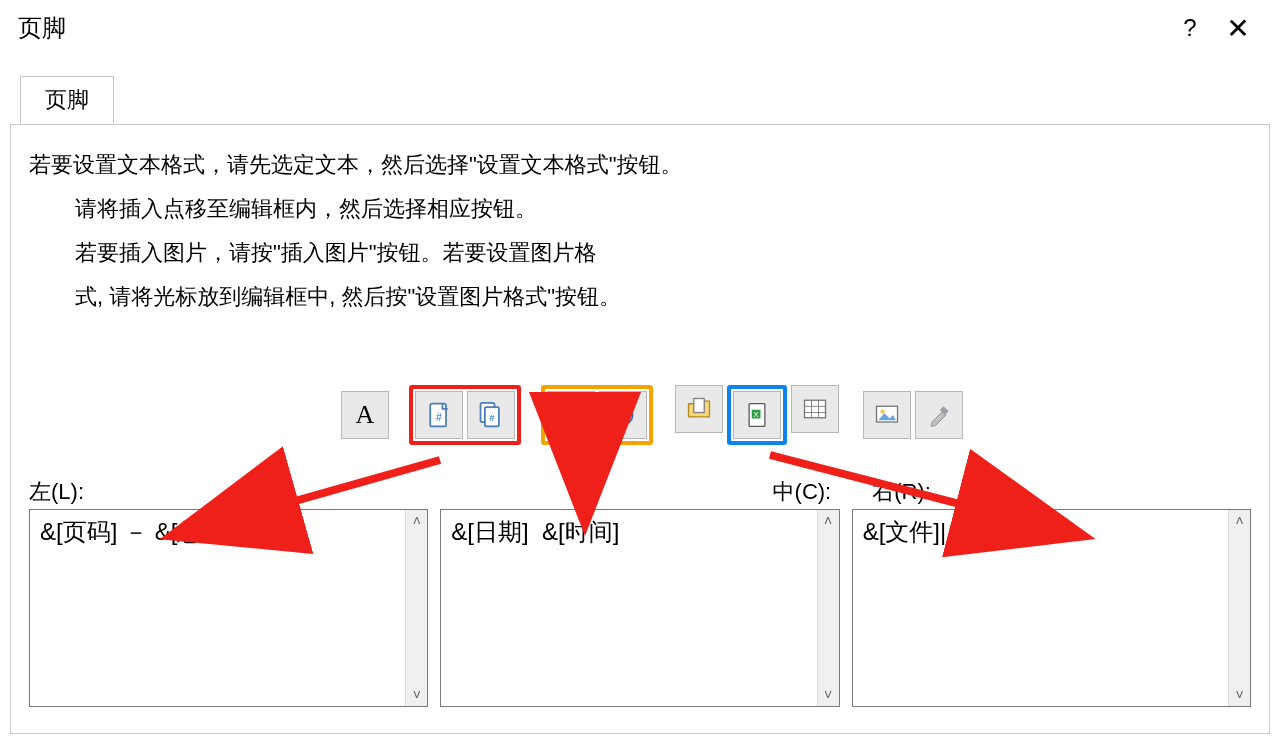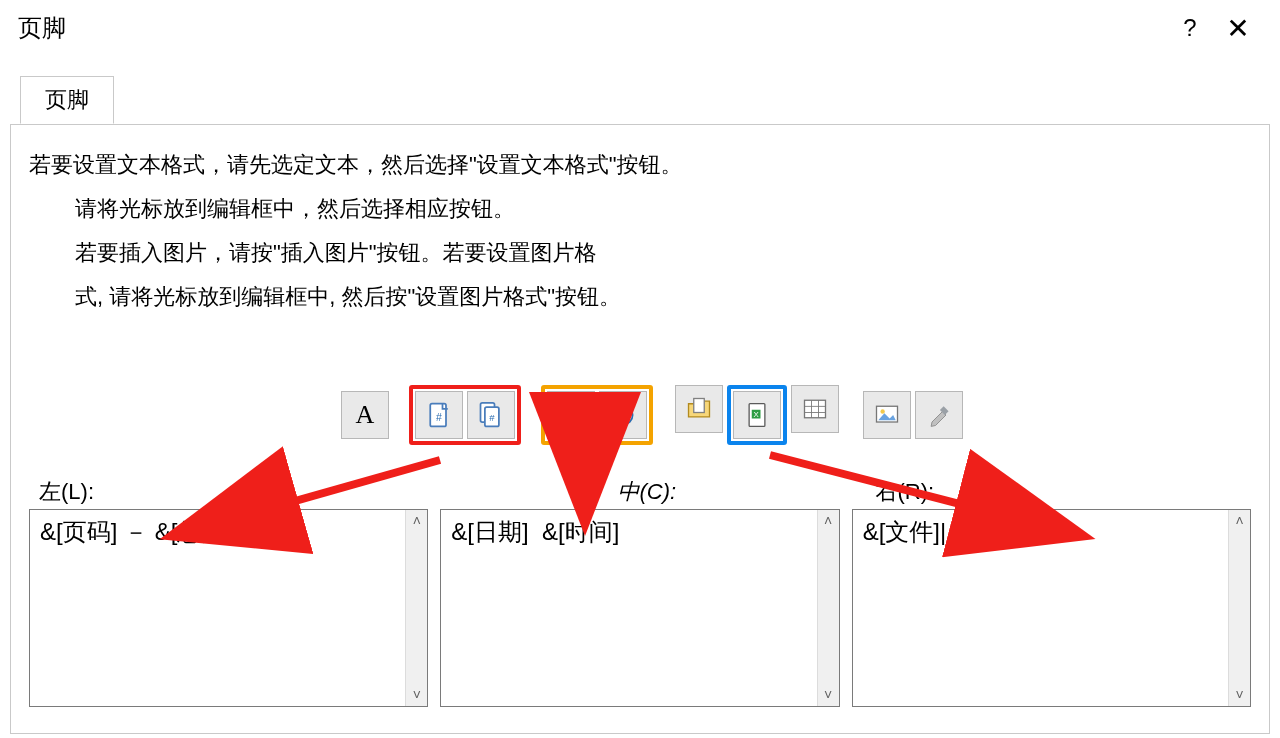--- a/index.html
+++ b/index.html
@@ -69,26 +69,26 @@
     background: #e9e9e9;
     border: 1px solid #b7b7b7;
     display: flex; align-items: center; justify-content: center;
     font-size: 22px; cursor: pointer;
   }
   .tbtn.letterA { font-family: "Times New Roman", serif; font-size: 26px; }
   .tbtn svg { width: 28px; height: 28px; }
 
   
   .sect-labels {
-    position: absolute; top: 352px; left: 28px; right: 18px;
+    position: absolute; top: 352px; left: 18px; right: 18px;
     display: flex;
     gap: 37px;
   }
   .sect-labels > div { width: 416px; font-size: 22px; }
-  .sect-labels .mid { text-align: center; padding-left: 4px; font-style: italic;}
+  .sect-labels .mid { text-align: right; padding-left: 4px;}
   .sect-labels .right { text-align: left; padding-left: 4px;}
 
   
   .editrow {
     position: absolute; top: 384px; left: 18px; right: 18px;
     display: flex; gap: 12px;
   }
   .editbox {
     flex: 1; height: 198px;
     border: 1px solid #7a7a7a;
@@ -126,21 +126,21 @@
 </div>
 
 <div class="tabstrip">
   <div class="tab">页脚</div>
 </div>
 
 <div class="panel">
 
   <div class="instructions">
     <div>若要设置文本格式，请先选定文本，然后选择"设置文本格式"按钮。</div>
-    <div class="ind1">请将光标放到编辑框中，然后选择相应按钮。</div>
+    <div class="ind1">请将插入点移至编辑框内，然后选择相应按钮。</div>
     <div class="ind2">若要插入图片，请按"插入图片"按钮。若要设置图片格</div>
     <div class="ind1">式, 请将光标放到编辑框中, 然后按"设置图片格式"按钮。</div>
   </div>
 
   <div class="toolbar">
 
     <div class="tbtn letterA">A</div>
 
     <div class="tgroup hl-red">
       <div class="tbtn">

